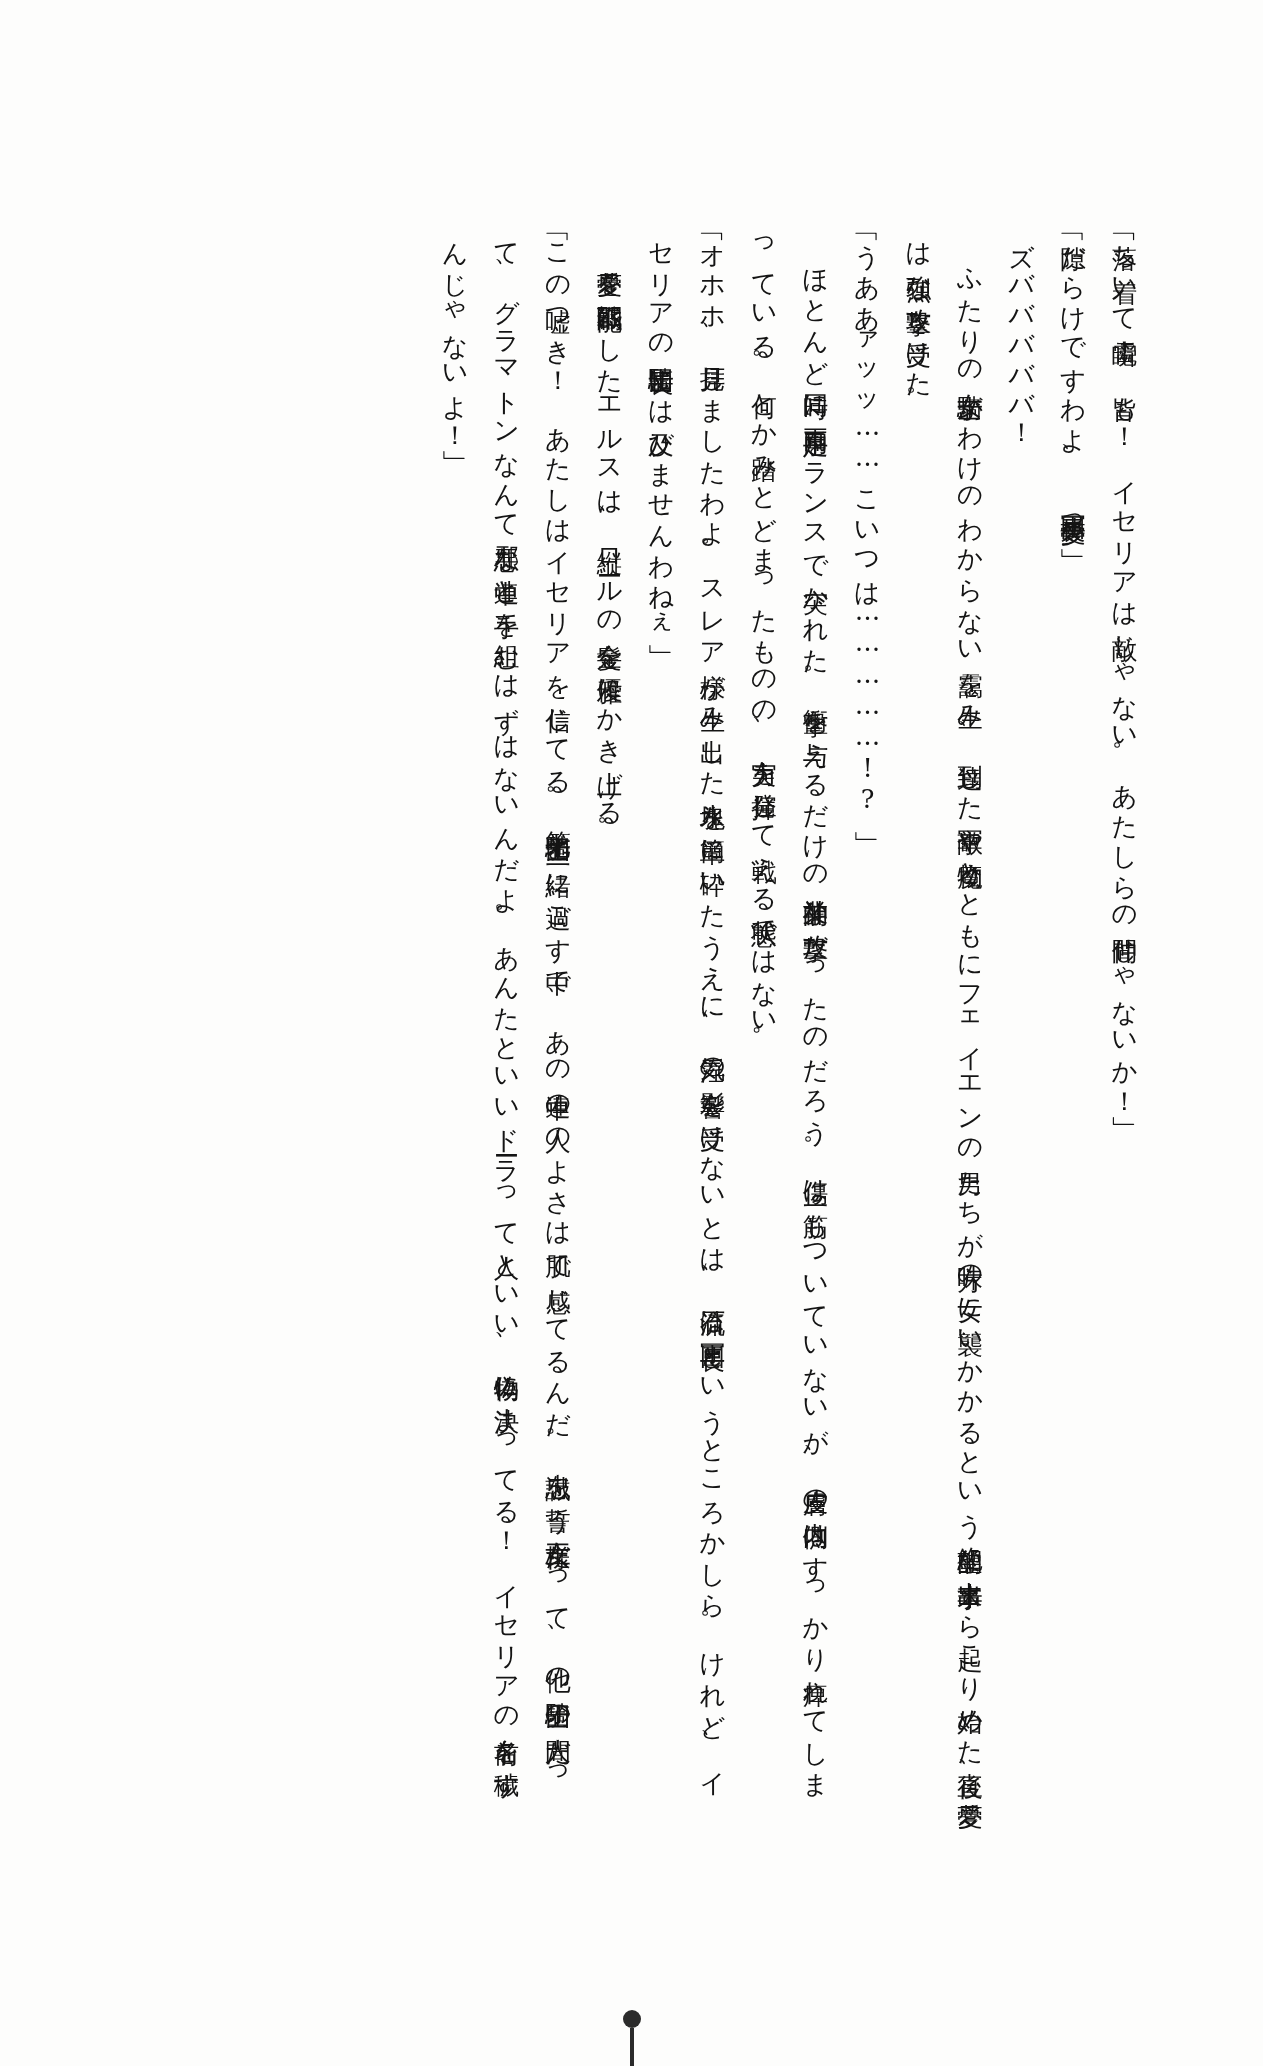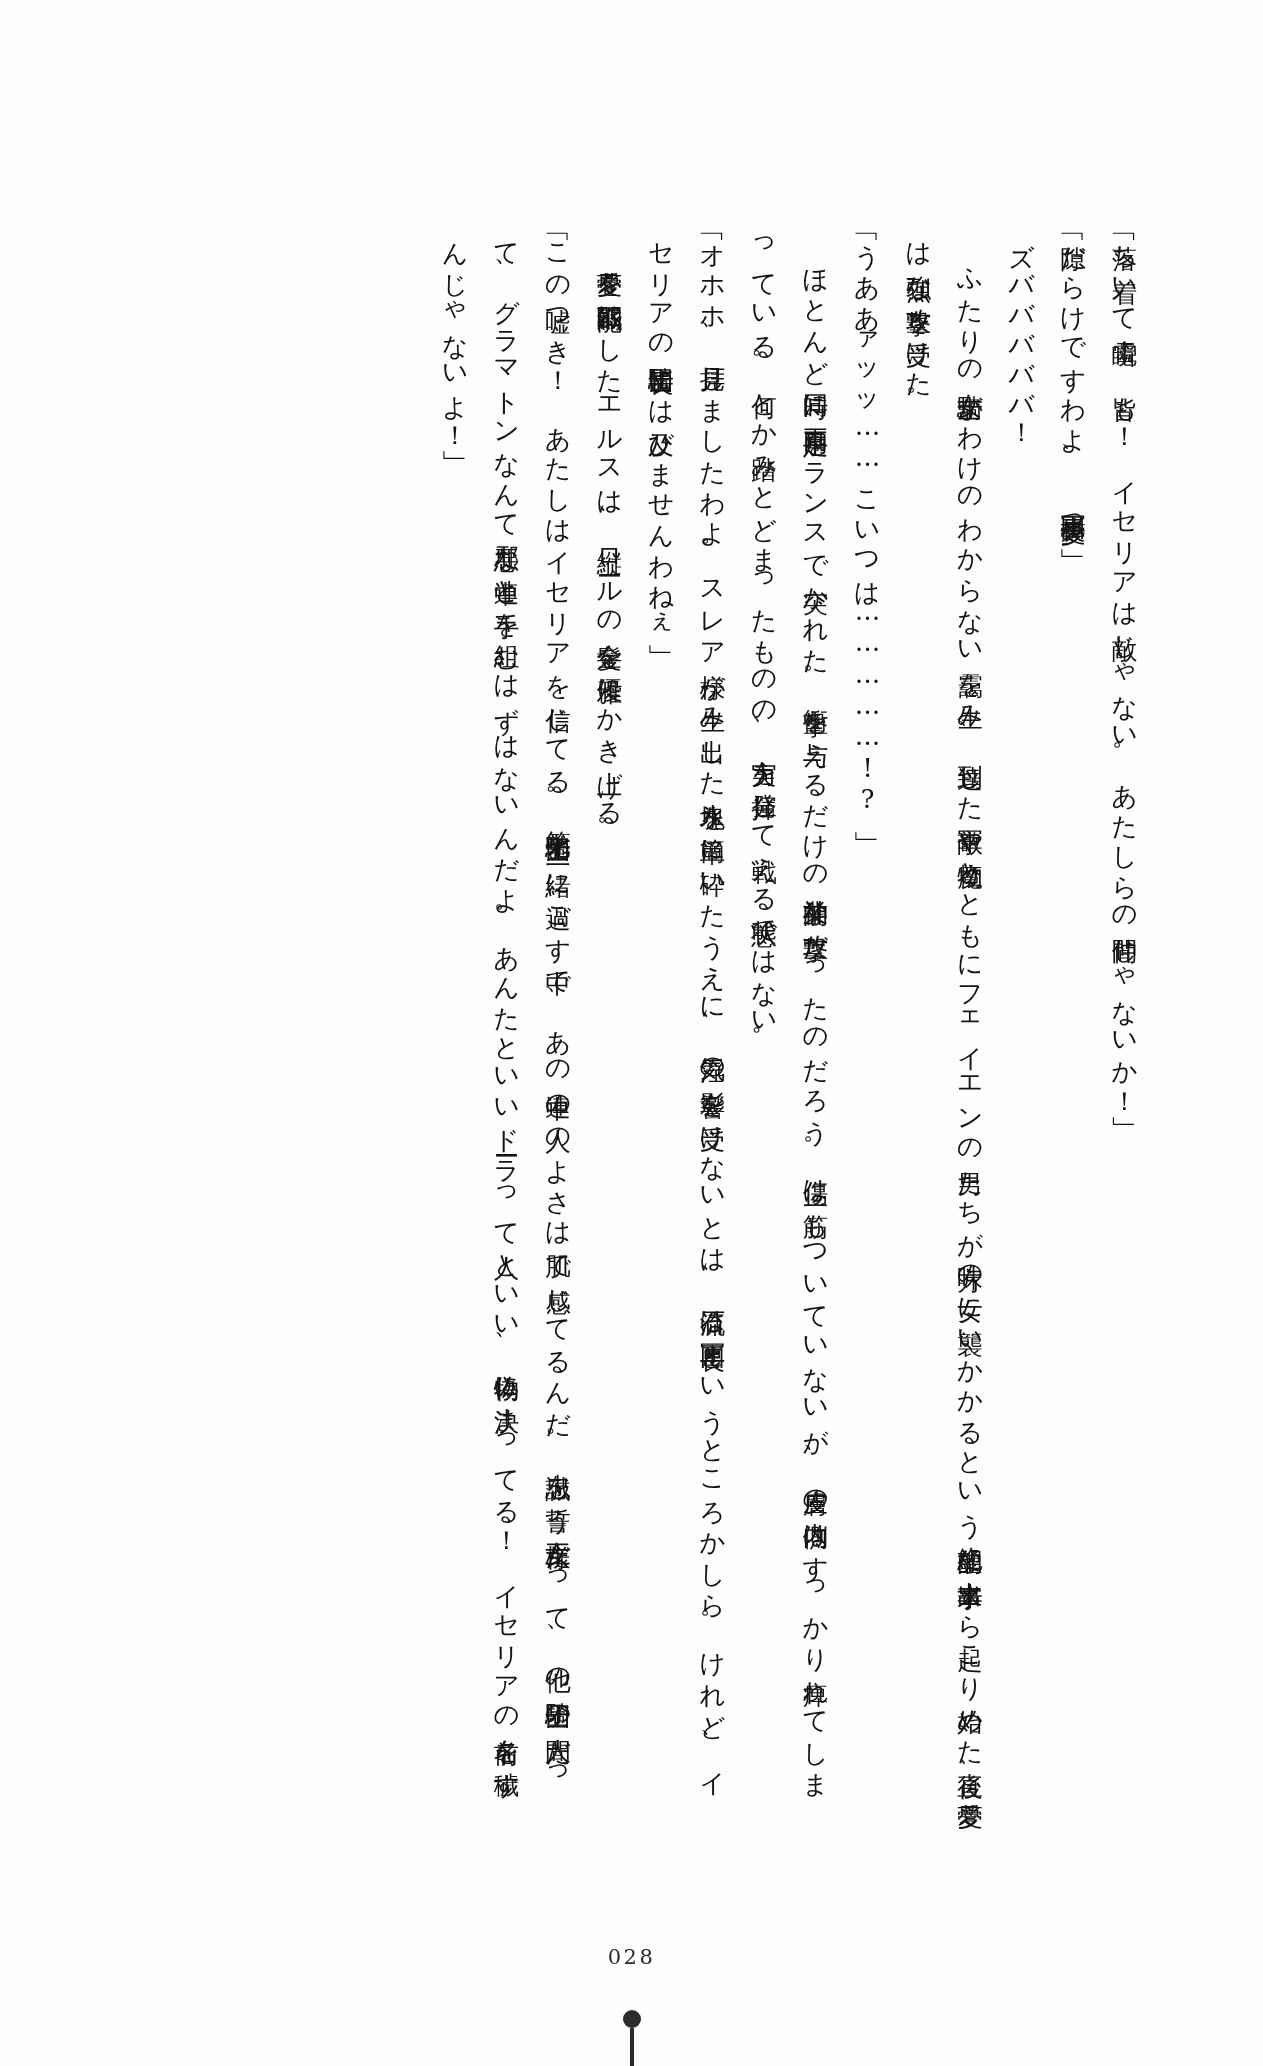--- a/index.html
+++ b/index.html
@@ -89,20 +89,19 @@
     <p>「隙だらけですわよ、　軍団長愛夢っ」</p>
     <p>ズバババババ！</p>
     <p class="indent">ふたりの女騎士がわけのわからない靄を生み、到達した敵軍や魔物とともにフェイエンの男たちが味方の女に襲いかかるという絶望的な出来事すら起こり始めた直後、愛夢は強烈な攻撃を受けた。</p>
     <p>「うああァッッ……こいつは……………!?」</p>
     <p class="indent">ほとんど同時に両手両足をランスで突かれた。衝撃を与えるだけの神業的な攻撃だったのだろう。傷は一筋もついていないが、皮膚の内側はすっかり痺れてしまっている。何とか踏みとどまったものの、実力を発揮して戦える状態ではない。</p>
     <p>「オホホ、拝見しましたわよ。スレア様が生み出した氷塊を簡単に砕いたうえに、淫気の影響を受けないとは、流石は軍団長というところかしら。けれど、イセリアの騎士団長には及びませんわねぇ」</p>
     <p class="indent">愛夢を戦闘不能にしたエルスは、縦ロールの金髪を優雅にかき上げる。</p>
     <p>「この嘘つき！　あたしはイセリアを信じてる。第七騎士団と一緒に過ごす中で、あの連中の人のよさは肌で感じてるんだ。忠誠を誓う女王様だって、他の騎士団の人間だって、グラマトンなんて邪悪な連中と手を組むはずはないんだよ。あんたといいドーラって人といい、偽物に決まってる！　イセリアの名前を穢すんじゃないよ！」</p>
   </div>
 
-  <div class="page-number">028</div>
 
   <div class="footer-mark">
     <div class="dot"></div>
     <div class="stem"></div>
   </div>
 
 </div>
 
 </body></html>

